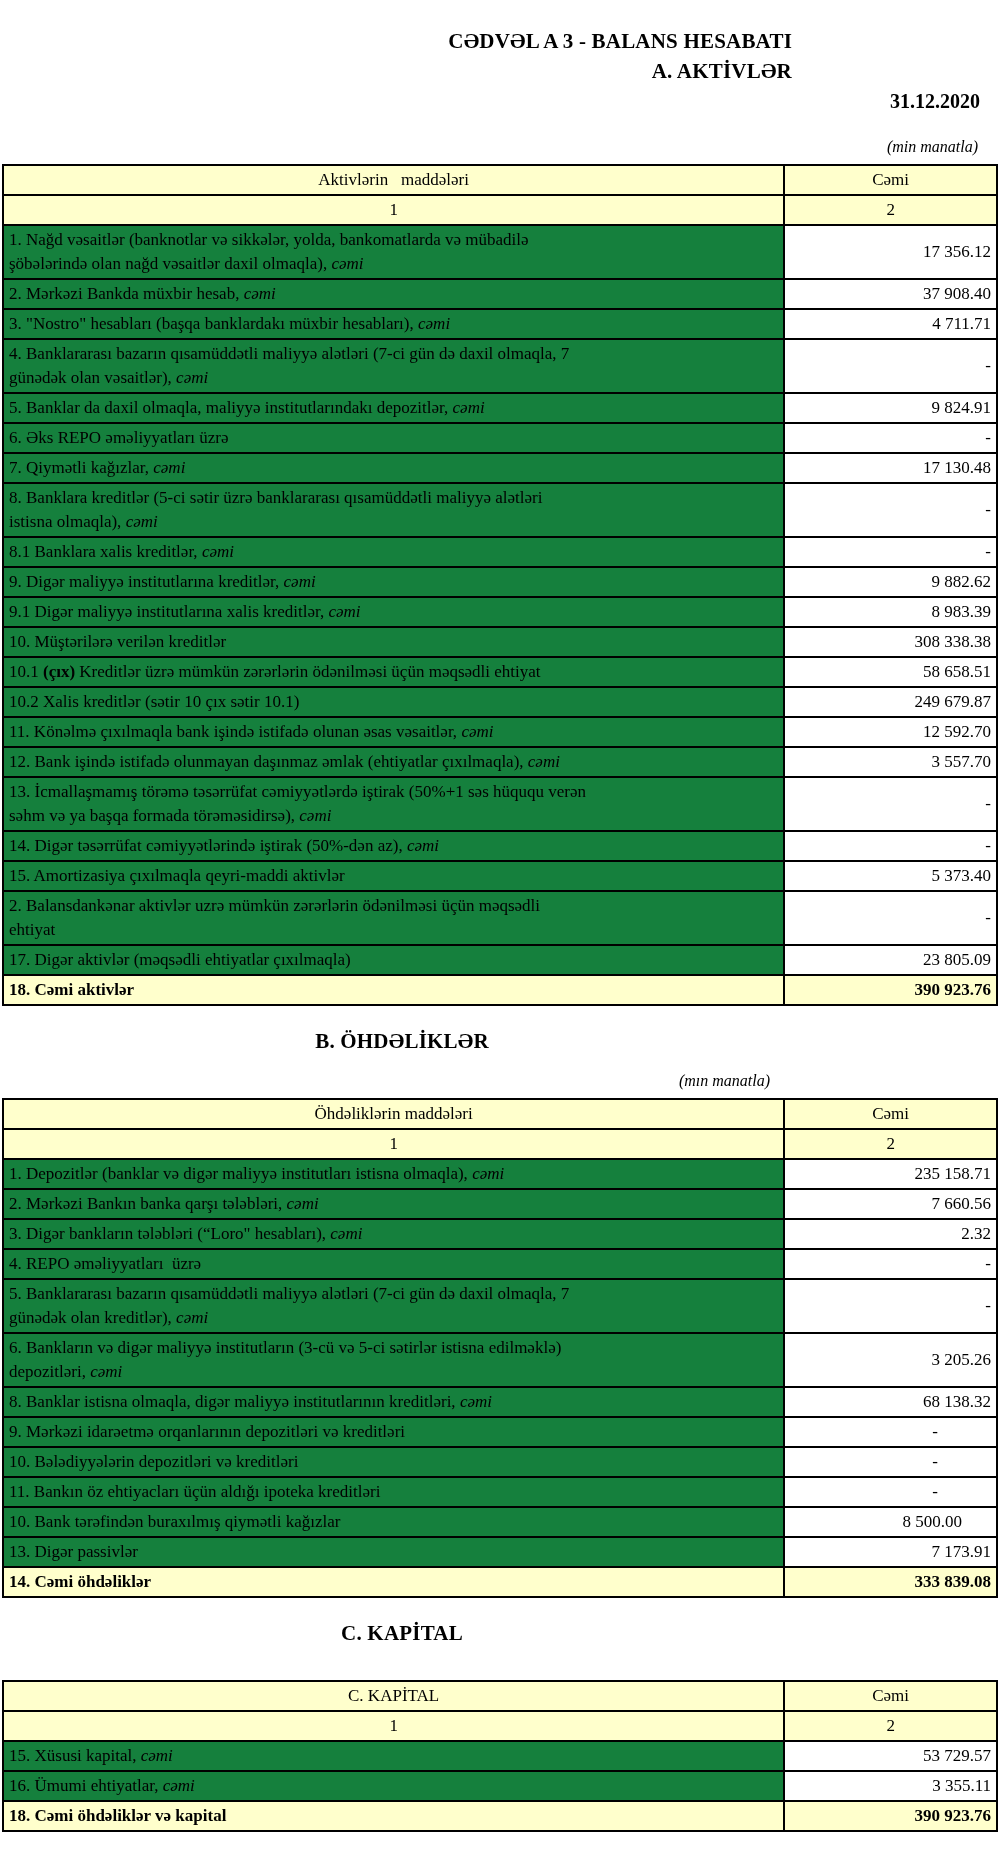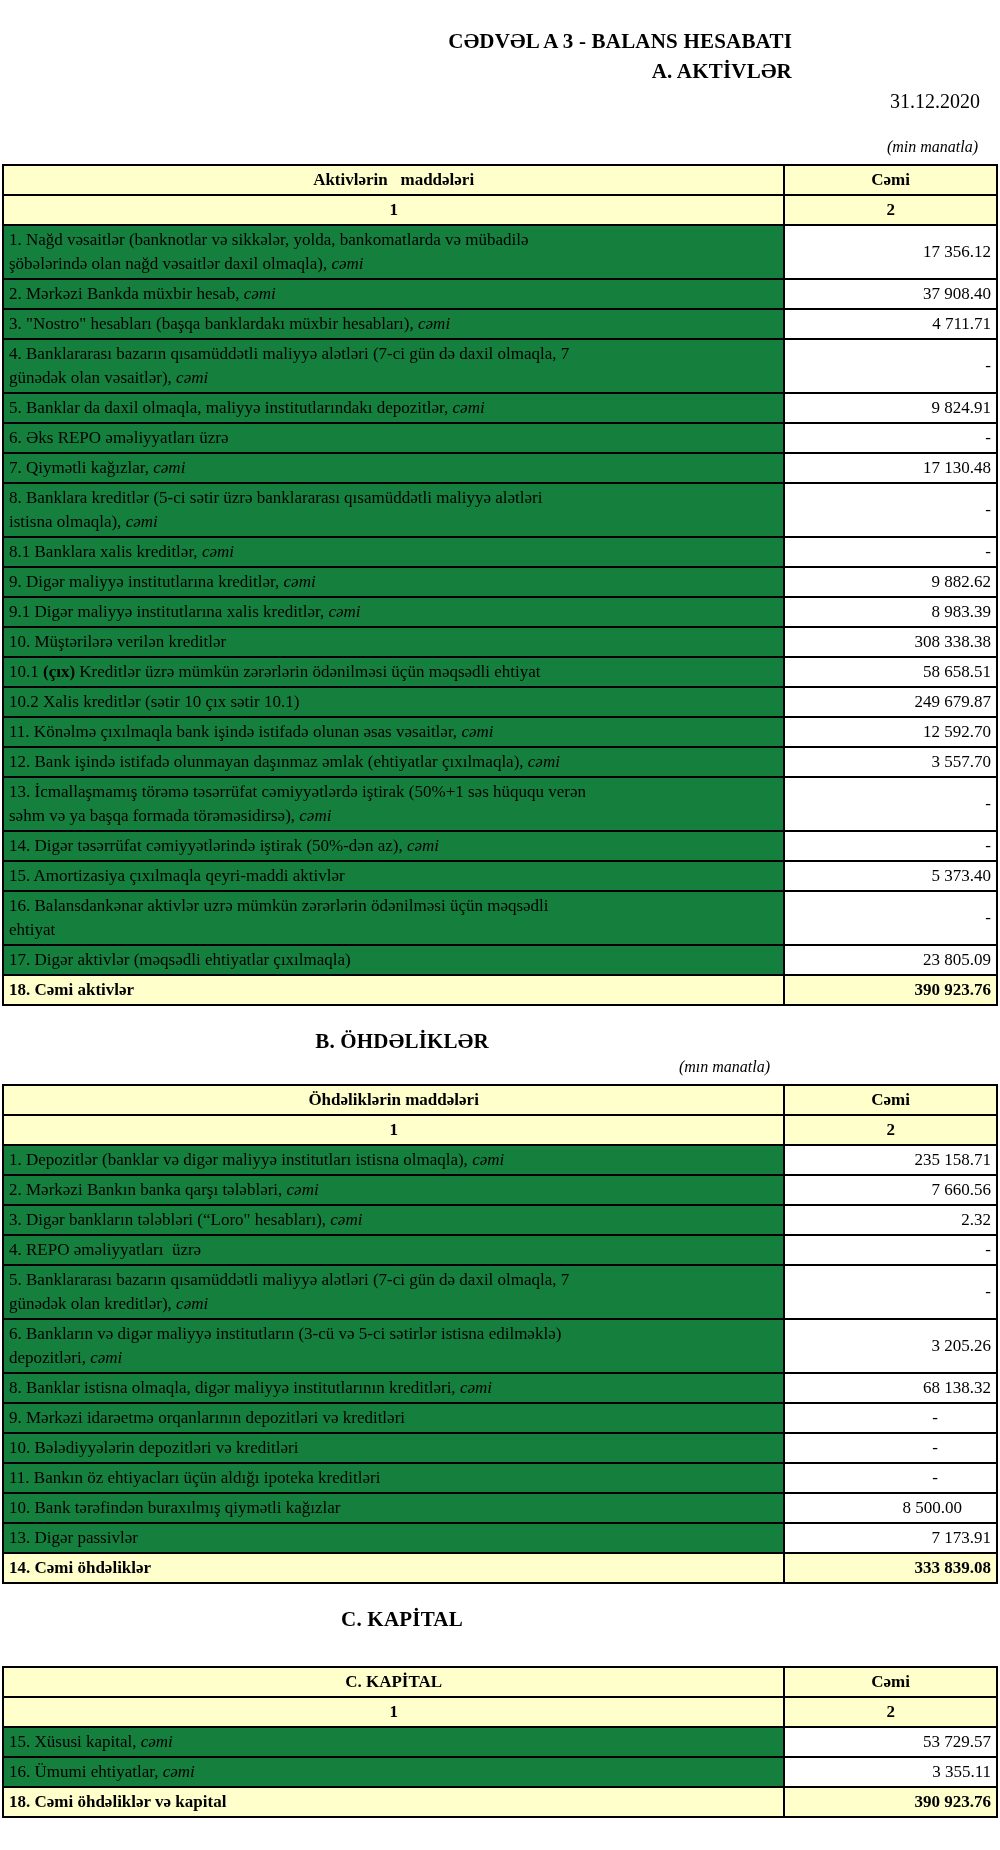--- a/index.html
+++ b/index.html
@@ -13,34 +13,34 @@
   .title-block { width: 790px; text-align: right; }
   .doc-title, .section-heading {
     font-weight: bold;
     font-size: 21px;
     line-height: 30px;
     letter-spacing: 0.2px;
   }
   .date-line {
     text-align: right;
     padding-right: 14px;
-    font-weight: normal;
+    font-weight: bold;
     font-size: 20px;
     margin-top: 2px;
     line-height: 26px;
   }
   .unit-note {
     text-align: right;
     padding-right: 16px;
     font-style: italic;
     font-size: 16px;
     margin-top: 22px;
     line-height: 22px;
   }
-  .unit-note-b { padding-right: 224px; margin-top: 0; }
+  .unit-note-b { padding-right: 224px; margin-top: 14px; }
 
   .section-heading { width: 800px; text-align: center; margin-top: 20px; }
   .gap-before-c-table { height: 26px; }
 
   table.sheet {
     border-collapse: collapse;
     width: 996px;
     margin-top: 6px;
     table-layout: fixed;
   }
@@ -49,21 +49,21 @@
   table.sheet th, table.sheet td {
     border: 2px solid #000;
     font-size: 17px;
     line-height: 24px;
     padding: 2px 5px;
     vertical-align: middle;
     overflow: hidden;
   }
   table.sheet th {
     background: #FFFFCC;
-    font-weight: bold;
+    font-weight: normal;
     text-align: center;
     white-space: pre-wrap;
   }
   td.cell-label {
     background: #15803d;
     text-align: left;
     white-space: pre-wrap;
   }
   td.cell-value {
     background: #ffffff;
@@ -180,21 +180,21 @@
         </tr>
         <tr>
           <td class="cell-label">14. Digər təsərrüfat cəmiyyətlərində iştirak (50%-dən az), <i>cəmi</i></td>
           <td class="cell-value">-</td>
         </tr>
         <tr>
           <td class="cell-label">15. Amortizasiya çıxılmaqla qeyri-maddi aktivlər</td>
           <td class="cell-value">5 373.40</td>
         </tr>
         <tr>
-          <td class="cell-label">16. Balansdankənar aktivlər uzrə mümkün zərərlərin ödənilməsi üçün məqsədli
+          <td class="cell-label">2. Balansdankənar aktivlər uzrə mümkün zərərlərin ödənilməsi üçün məqsədli
 ehtiyat</td>
           <td class="cell-value">-</td>
         </tr>
         <tr>
           <td class="cell-label">17. Digər aktivlər (məqsədli ehtiyatlar çıxılmaqla)</td>
           <td class="cell-value">23 805.09</td>
         </tr>
         <tr class="total-row">
           <td class="cell-label">18. Cəmi aktivlər</td>
           <td class="cell-value">390 923.76</td>

